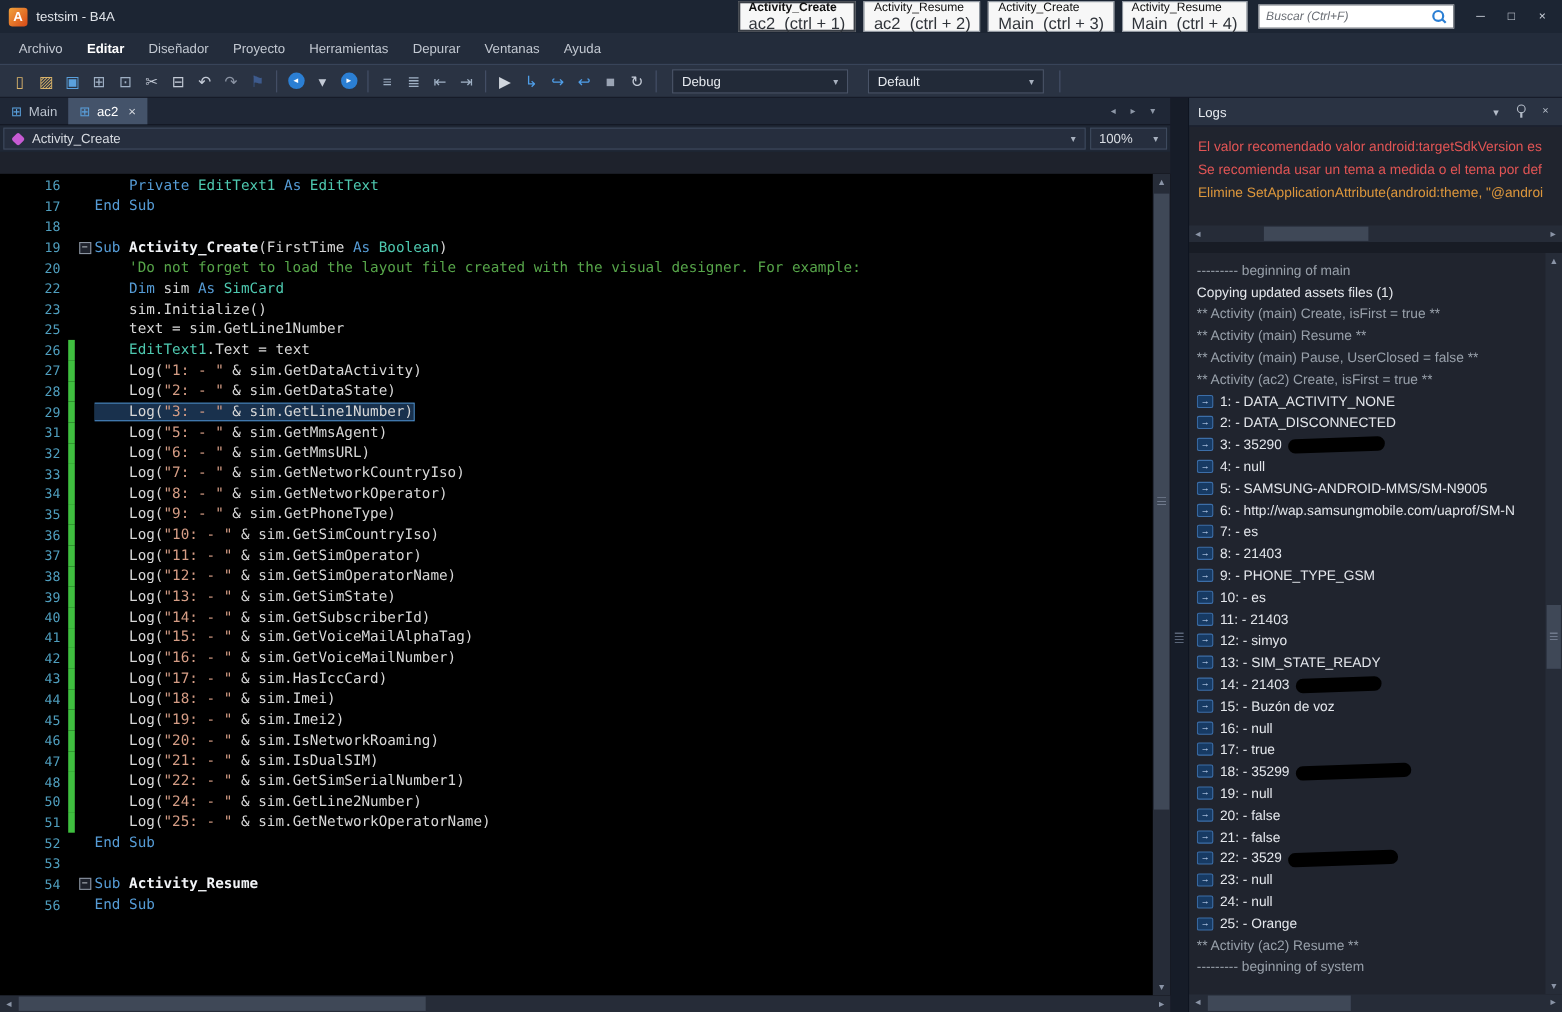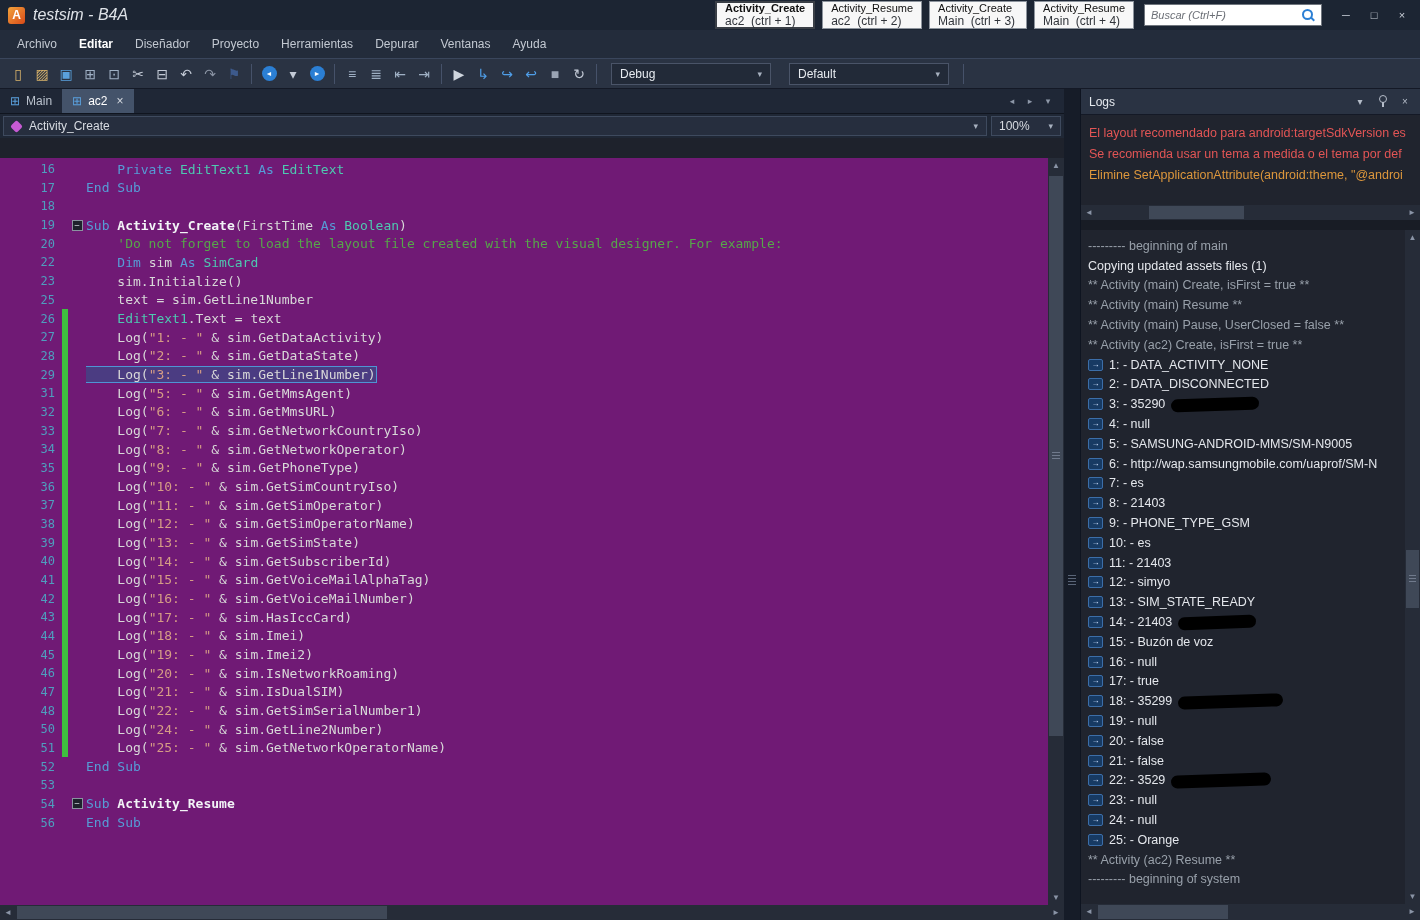--- a/index.html
+++ b/index.html
@@ -3,28 +3,28 @@
 <meta charset="utf-8">
 <style>
   *{box-sizing:border-box;margin:0;padding:0;}
   html,body{width:1420px;height:920px;overflow:hidden;}
   body{font-family:"Liberation Sans",sans-serif;background:#1e222c;color:#d8dce2;position:relative;}
 
   
   .titlebar{height:30px;background:#1c2533;display:flex;align-items:center;padding-left:8px;}
   .app-logo{width:17px;height:17px;border-radius:3px;background:linear-gradient(135deg,#f2a33c,#d84a18);
     color:#fff;font-weight:bold;font-size:12px;display:flex;align-items:center;justify-content:center;flex:none;}
-  .title-text{color:#dfe3e8;font-size:16px;margin-left:8px;white-space:nowrap;font-style:italic;}
+  .title-text{color:#dfe3e8;font-size:12px;margin-left:8px;white-space:nowrap;}
   .quick-tabs{margin-left:auto;display:flex;gap:7px;align-items:stretch;height:28px;}
   .quick-tab{background:#f7f7f7;border:1px solid #8d949d;min-width:98px;padding:1px 8px;display:flex;
     flex-direction:column;justify-content:center;cursor:pointer;}
   .quick-tab.active{border:2px solid #3a3f46;}
   .qt-title{font-size:11px;color:#101010;white-space:pre;}
   .quick-tab.active .qt-title{font-weight:bold;}
-  .qt-sub{font-size:12px;color:#30343a;white-space:pre;}
+  .qt-sub{font-size:15px;color:#30343a;white-space:pre;}
   .search-box{width:178px;height:22px;background:#fff;border:1px solid #70767e;margin:0 10px;display:flex;
     align-items:center;padding:0 6px;gap:4px;}
   .search-box input{border:none;outline:none;flex:1;min-width:0;font-size:11px;background:transparent;font-family:inherit;color:#333;}
   .search-box input::placeholder{font-style:italic;color:#6b6f76;}
   .search-icon{width:13px;height:13px;position:relative;flex:none;}
   .search-icon::before{content:'';position:absolute;left:0;top:0;width:7px;height:7px;border:2px solid #2b7fd4;border-radius:50%;}
   .search-icon::after{content:'';position:absolute;left:8px;top:9px;width:5px;height:2px;background:#2b7fd4;transform:rotate(45deg);}
   .win-btns{display:flex;margin:0 4px 0 0;}
   .win-btn{width:28px;height:20px;display:flex;align-items:center;justify-content:center;color:#c9cfd8;font-size:11px;}
 
@@ -65,21 +65,21 @@
   
   .member-bar{height:24px;background:#1f2735;display:flex;align-items:center;padding:0 3px;gap:4px;}
   .member-select{flex:1;height:20px;background:#262e3e;border:1px solid #3e4a5e;display:flex;align-items:center;
     gap:8px;padding:0 8px;font-size:12px;color:#d8dce2;cursor:pointer;}
   .member-select .caret{margin-left:auto;}
   .method-icon{width:9px;height:9px;background:#c75bd4;transform:rotate(45deg);border-radius:2px;flex:none;}
   .zoom-select{width:70px;height:20px;background:#262e3e;border:1px solid #3e4a5e;display:flex;align-items:center;
     justify-content:space-between;padding:0 7px;font-size:12px;color:#d8dce2;cursor:pointer;}
 
   
-  .code-area{height:766px;position:relative;background:#701a75;overflow:hidden;margin-top:20px;}
+  .code-area{height:766px;position:relative;background:#000000;overflow:hidden;margin-top:20px;}
   .code-lines{position:absolute;left:0;top:2px;right:16px;bottom:0;overflow:hidden;}
   .code-line{display:flex;height:18.68px;align-items:center;font-family:"DejaVu Sans Mono",monospace;font-size:13px;}
   .ln{width:62px;flex:none;text-align:right;padding-right:7px;color:#4f9ebe;font-size:12px;}
   .chg{width:6px;flex:none;height:100%;}
   .chg.on{background:#3fbf3f;}
   .fold-col{width:18px;flex:none;display:flex;align-items:center;justify-content:center;}
   .fold-box{width:11px;height:11px;border:1px solid #8a93a0;color:#ccd2da;font-size:9px;line-height:9px;
     display:flex;align-items:center;justify-content:center;background:#1e222c;cursor:pointer;}
   .line-body{flex:1;height:100%;display:flex;align-items:center;white-space:pre;overflow:hidden;}
   .code-line.current .line-body{box-shadow:inset 0 0 0 1px #4e5868;}
@@ -540,21 +540,21 @@
   <div class="logs-col">
     <div class="logs-header">
       <span>Logs</span>
       <span class="spacer"></span>
       <span class="ph-icon">▾</span>
       <span class="pin-icon"></span>
       <span class="ph-icon">×</span>
     </div>
 
     <div class="warnings">
-        <div class="warn-line red">El layout recomendado para android:targetSdkVersion es</div>
+        <div class="warn-line red">El valor recomendado valor android:targetSdkVersion es</div>
         <div class="warn-line red">Se recomienda usar un tema a medida o el tema por def</div>
         <div class="warn-line orange">Elimine SetApplicationAttribute(android:theme, "@androi</div>
       </div>
 
     <div class="hscroll">
       <span class="sb-arrow left">◄</span>
       <span class="hthumb" style="left:68px;width:95px;"></span>
       <span class="sb-arrow right">►</span>
     </div>
 

